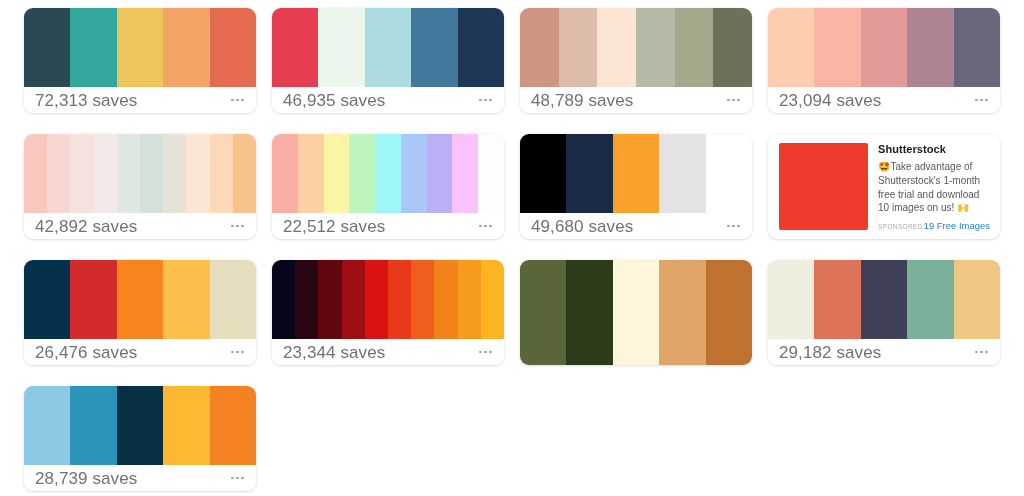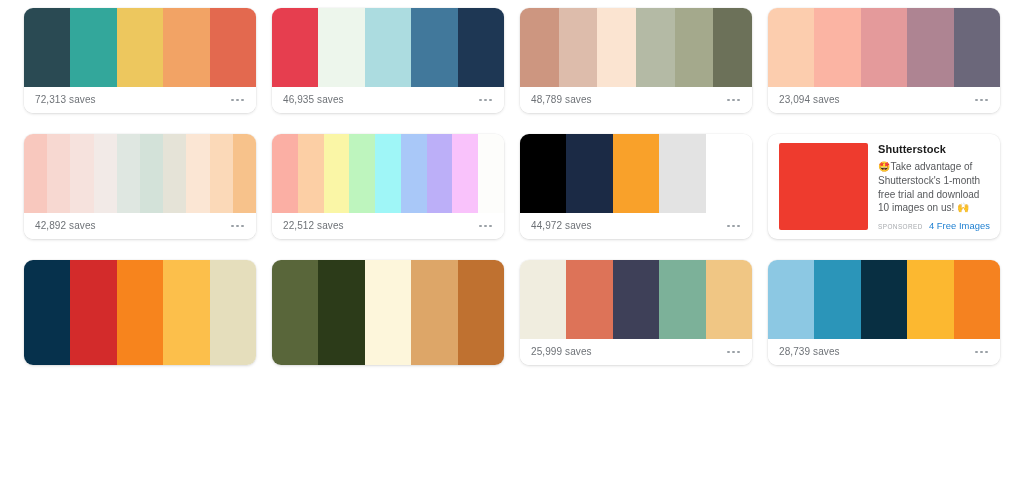--- a/index.html
+++ b/index.html
@@ -48,21 +48,21 @@
     height: 26px;
     flex: 0 0 26px;
     display: flex;
     align-items: center;
     justify-content: space-between;
     padding: 0 11px 0 11px;
     box-sizing: border-box;
     background: #ffffff;
   }
   .saves-label {
-    font-size: 10px;
+    font-size: 17px;
     color: #6e7277;
     letter-spacing: 0.1px;
     line-height: 1;
     white-space: nowrap;
   }
   .dots {
     display: flex;
     gap: 2.5px;
     align-items: center;
     padding-right: 1px;
@@ -255,67 +255,97 @@
     </div>
     <div class="card">
       <div class="swatches">
         <div class="swatch" title="#000000" style="background: rgb(0, 0, 0);"></div>
         <div class="swatch" title="#1B2A45" style="background: rgb(27, 42, 69);"></div>
         <div class="swatch" title="#F9A12A" style="background: rgb(249, 161, 42);"></div>
         <div class="swatch" title="#E3E3E3" style="background: rgb(227, 227, 227);"></div>
         <div class="swatch" title="#FFFFFF" style="background: rgb(255, 255, 255);"></div>
       </div>
       <div class="card-footer">
-        <div class="saves-label">44,972 saves</div>
+        <div class="saves-label">49,680 saves</div>
         <div class="dots">
           <span></span>
           <span></span>
           <span></span>
         </div>
       </div>
     </div>
     <div class="ad-card">
       <div class="ad-thumb" style="background: rgb(238, 59, 46);"></div>
       <div class="ad-body">
         <div class="ad-title">Shutterstock</div>
         <div class="ad-desc">🤩Take advantage of Shutterstock's 1-month free trial and download 10 images on us! 🙌</div>
         <div class="ad-foot">
           <div class="ad-sponsored">SPONSORED</div>
-          <a class="ad-cta" href="#" style="color: rgb(29, 127, 209);">4 Free Images</a>
+          <a class="ad-cta" href="#" style="color: rgb(29, 127, 209);">19 Free Images</a>
         </div>
       </div>
     </div>
     <div class="card">
       <div class="swatches">
         <div class="swatch" title="#06314C" style="background: rgb(6, 49, 76);"></div>
         <div class="swatch" title="#D32B2B" style="background: rgb(211, 43, 43);"></div>
         <div class="swatch" title="#F7841D" style="background: rgb(247, 132, 29);"></div>
         <div class="swatch" title="#FCBF4B" style="background: rgb(252, 191, 75);"></div>
         <div class="swatch" title="#E5DEBC" style="background: rgb(229, 222, 188);"></div>
       </div>
+      <div class="card-footer">
+        <div class="saves-label">26,476 saves</div>
+        <div class="dots">
+          <span></span>
+          <span></span>
+          <span></span>
+        </div>
+      </div>
+    </div>
+    <div class="card">
+      <div class="swatches">
+        <div class="swatch" title="#05061A" style="background: rgb(5, 6, 26);"></div>
+        <div class="swatch" title="#2A0612" style="background: rgb(42, 6, 18);"></div>
+        <div class="swatch" title="#62070F" style="background: rgb(98, 7, 15);"></div>
+        <div class="swatch" title="#9E0E12" style="background: rgb(158, 14, 18);"></div>
+        <div class="swatch" title="#DA1212" style="background: rgb(218, 18, 18);"></div>
+        <div class="swatch" title="#E8391A" style="background: rgb(232, 57, 26);"></div>
+        <div class="swatch" title="#EE5E1A" style="background: rgb(238, 94, 26);"></div>
+        <div class="swatch" title="#F38319" style="background: rgb(243, 131, 25);"></div>
+        <div class="swatch" title="#F69A1C" style="background: rgb(246, 154, 28);"></div>
+        <div class="swatch" title="#FBB521" style="background: rgb(251, 181, 33);"></div>
+      </div>
+      <div class="card-footer">
+        <div class="saves-label">23,344 saves</div>
+        <div class="dots">
+          <span></span>
+          <span></span>
+          <span></span>
+        </div>
+      </div>
     </div>
     <div class="card">
       <div class="swatches">
         <div class="swatch" title="#59663A" style="background: rgb(89, 102, 58);"></div>
         <div class="swatch" title="#2C3B19" style="background: rgb(44, 59, 25);"></div>
         <div class="swatch" title="#FDF6DB" style="background: rgb(253, 246, 219);"></div>
         <div class="swatch" title="#DDA668" style="background: rgb(221, 166, 104);"></div>
         <div class="swatch" title="#BF7130" style="background: rgb(191, 113, 48);"></div>
       </div>
     </div>
     <div class="card">
       <div class="swatches">
         <div class="swatch" title="#F0EDDF" style="background: rgb(240, 237, 223);"></div>
         <div class="swatch" title="#DD7358" style="background: rgb(221, 115, 88);"></div>
         <div class="swatch" title="#3E4058" style="background: rgb(62, 64, 88);"></div>
         <div class="swatch" title="#7CB199" style="background: rgb(124, 177, 153);"></div>
         <div class="swatch" title="#F0C684" style="background: rgb(240, 198, 132);"></div>
       </div>
       <div class="card-footer">
-        <div class="saves-label">25,999 saves</div>
+        <div class="saves-label">29,182 saves</div>
         <div class="dots">
           <span></span>
           <span></span>
           <span></span>
         </div>
       </div>
     </div>
     <div class="card">
       <div class="swatches">
         <div class="swatch" title="#8CC8E3" style="background: rgb(140, 200, 227);"></div>

